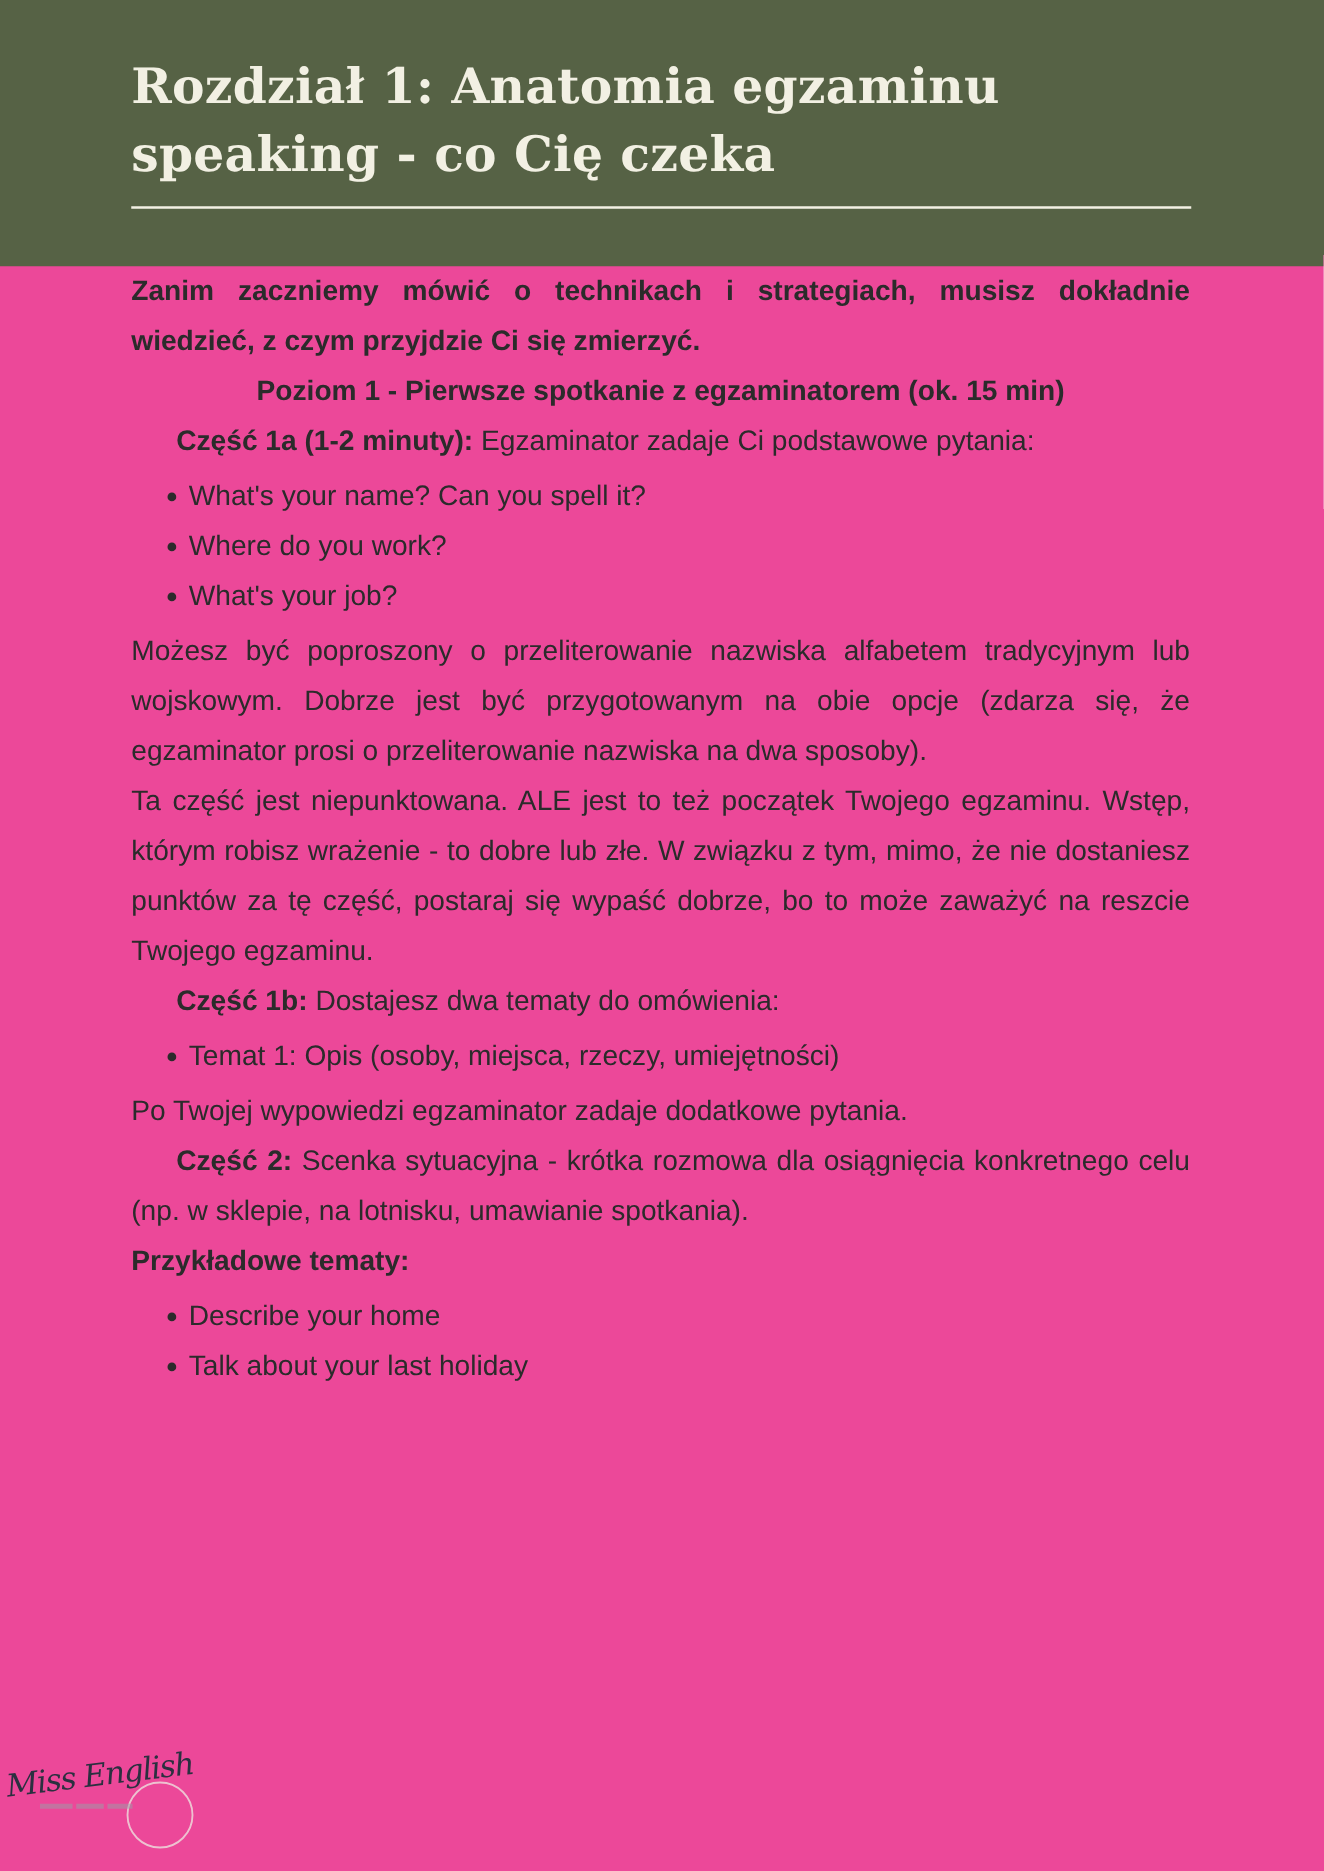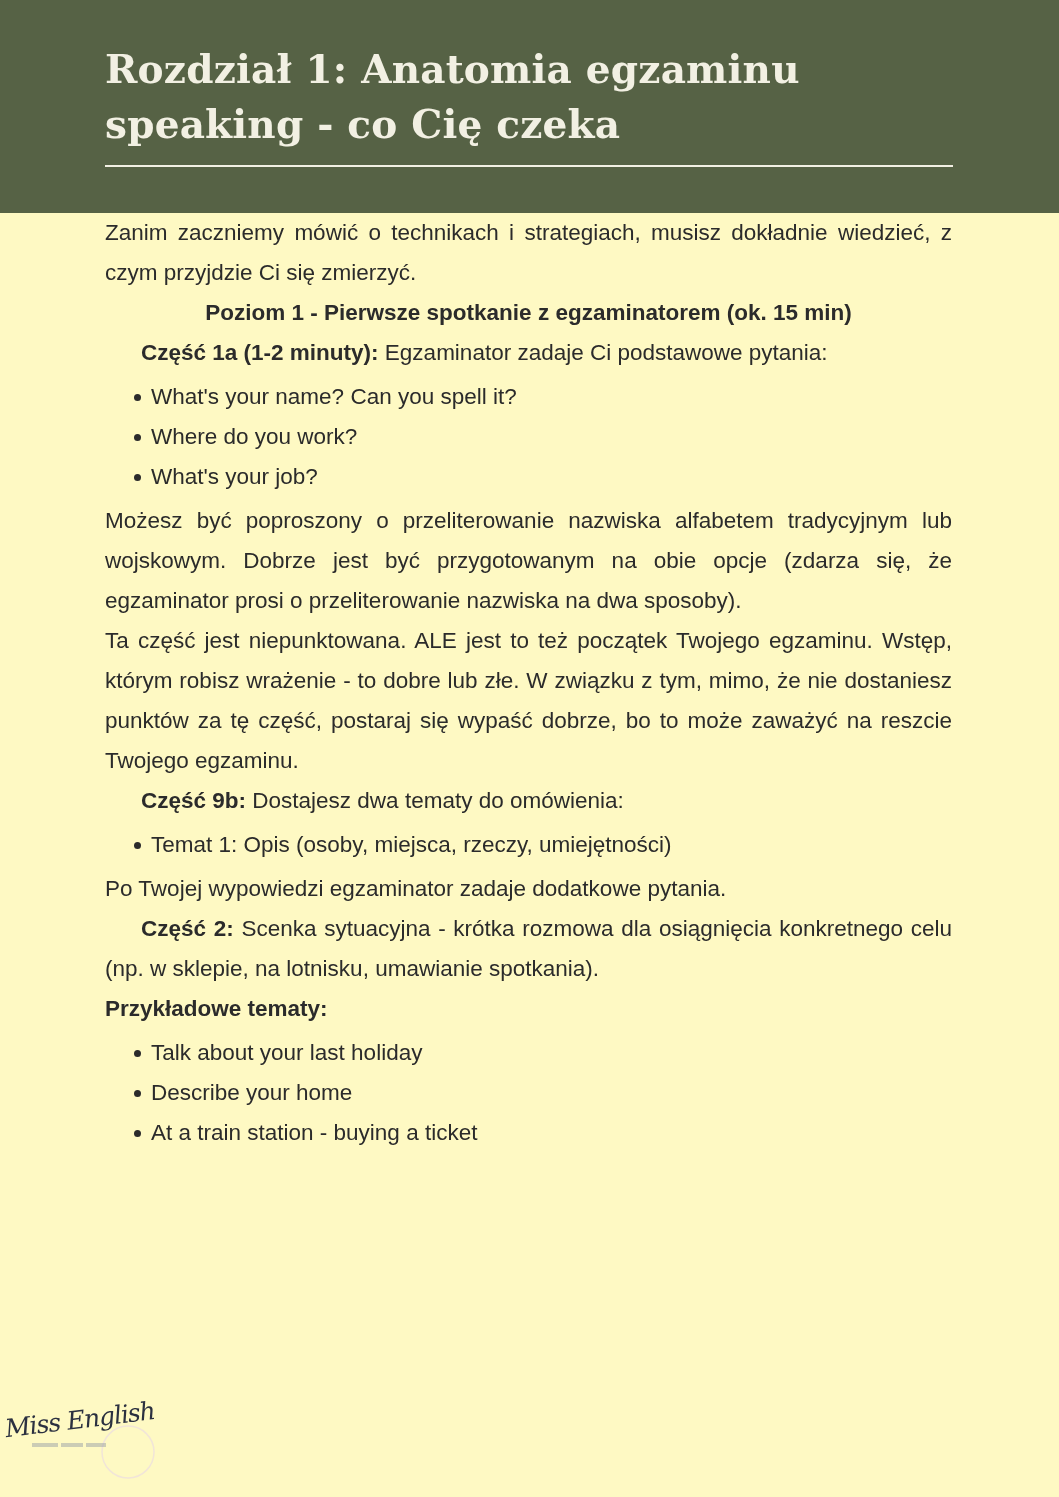--- a/index.html
+++ b/index.html
@@ -5,21 +5,21 @@
   html, body { margin: 0; padding: 0; }
   body {
     width: 1059px; height: 1497px;
     background: #ffffff;
     font-family: "Liberation Sans", "DejaVu Sans", sans-serif;
     -webkit-font-smoothing: antialiased;
   }
   .page {
     position: relative;
     width: 1059px; height: 1497px;
-    background: #fef9c3;
+    background: #ec4899;
     overflow: hidden;
   }
 
   
   .chapter-header {
     box-sizing: border-box;
     width: 1059px; height: 213px;
     background: #566245;
     padding: 42px 0 0 105px;
   }
@@ -46,21 +46,21 @@
     padding: 0 107px 0 105px;
     color: #2b2b2b;
     font-size: 22.5px;
     line-height: 40px;
   }
   .page-body p { margin: 0; }
   .justify { text-align: justify; }
   .bold { font-weight: 700; }
   strong { font-weight: 700; margin-left: 36px; }
 
-  .mt-intro { margin-top: 22px; }
+  .mt-intro { margin-top: 22px; font-weight: bold; }
   .mt-s  { margin-top: 0; }
   .mt-m  { margin-top: 24px; }
   .mt-ml { margin-top: 30px; }
   .mt-l  { margin-top: 32px; text-align: center; }
   .mt-xl { margin-top: 34px; }
 
   ul.doc-list {
     margin: 4px; padding: 0;
     list-style: none;
   }
@@ -110,36 +110,35 @@
     <ul class="doc-list">
       <li>What's your name? Can you spell it?</li>
       <li>Where do you work?</li>
       <li>What's your job?</li>
     </ul>
 
     <p class="justify mt-m">Możesz być poproszony o przeliterowanie nazwiska alfabetem tradycyjnym lub wojskowym. Dobrze jest być przygotowanym na obie opcje (zdarza się, że egzaminator prosi o przeliterowanie nazwiska na dwa sposoby).</p>
 
     <p class="justify mt-m">Ta część jest niepunktowana. ALE jest to też początek Twojego egzaminu. Wstęp, którym robisz wrażenie - to dobre lub złe. W związku z tym, mimo, że nie dostaniesz punktów za tę część, postaraj się wypaść dobrze, bo to może zaważyć na reszcie Twojego egzaminu.</p>
 
-    <p class="mt-ml"><strong>Część 9b:</strong> <span>Dostajesz dwa tematy do omówienia:</span></p>
+    <p class="mt-ml"><strong>Część 1b:</strong> <span>Dostajesz dwa tematy do omówienia:</span></p>
 
     <ul class="doc-list">
       <li class="justify">Temat 1: Opis (osoby, miejsca, rzeczy, umiejętności)</li>
     </ul>
 
     <p class="mt-s">Po Twojej wypowiedzi egzaminator zadaje dodatkowe pytania.</p>
 
     <p class="justify mt-m"><strong>Część 2:</strong> <span>Scenka sytuacyjna - krótka rozmowa dla osiągnięcia konkretnego celu (np. w sklepie, na lotnisku, umawianie spotkania).</span></p>
 
     <p class="bold mt-xl">Przykładowe tematy:</p>
 
     <ul class="doc-list">
+      <li>Describe your home</li>
       <li>Talk about your last holiday</li>
-      <li>Describe your home</li>
-      <li>At a train station - buying a ticket</li>
     </ul>
 
   </main>
 
   <div class="logo">
     <svg width="165" height="100" viewBox="0 0 165 100">
       <circle cx="126" cy="62" r="26" fill="none" stroke="#eee0dd" stroke-width="1.5" opacity="0.8"></circle>
       <g transform="rotate(-7 15 45)">
         <text x="4" y="46" font-family="DejaVu Serif, Liberation Serif, serif" font-style="italic" font-size="25" letter-spacing="-1" fill="#2b3040">Miss English</text>
       </g>

